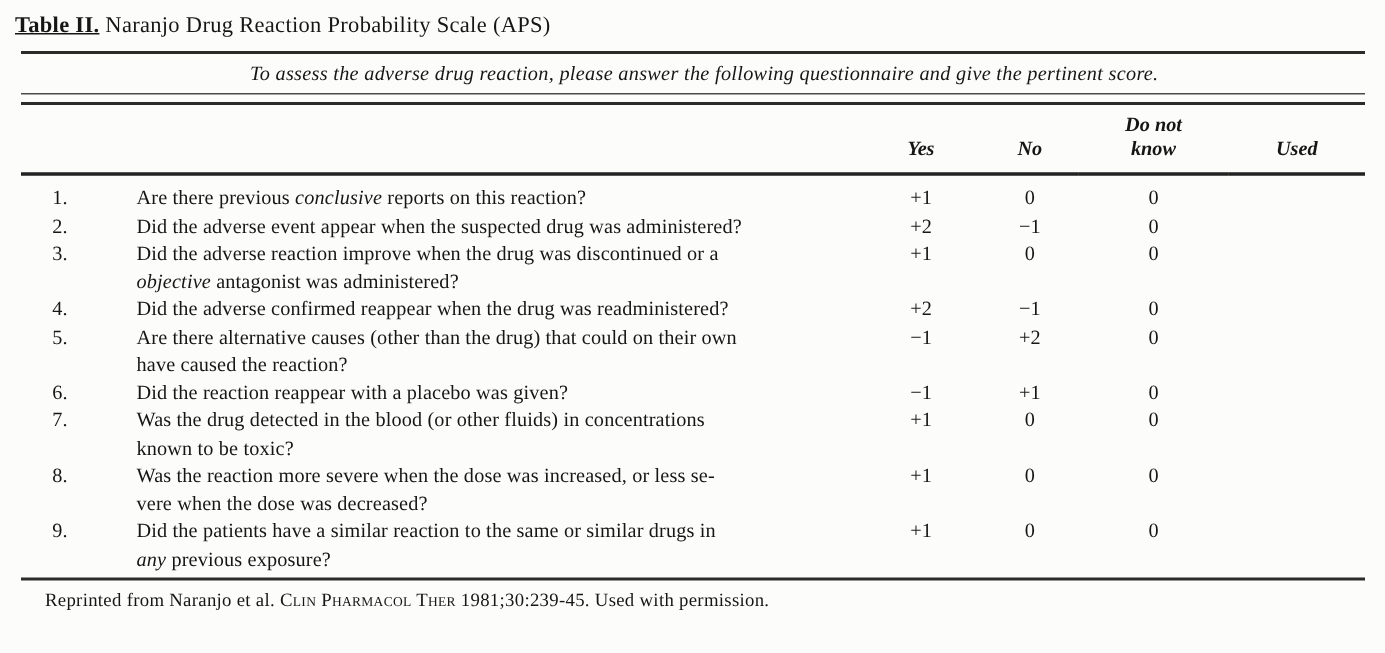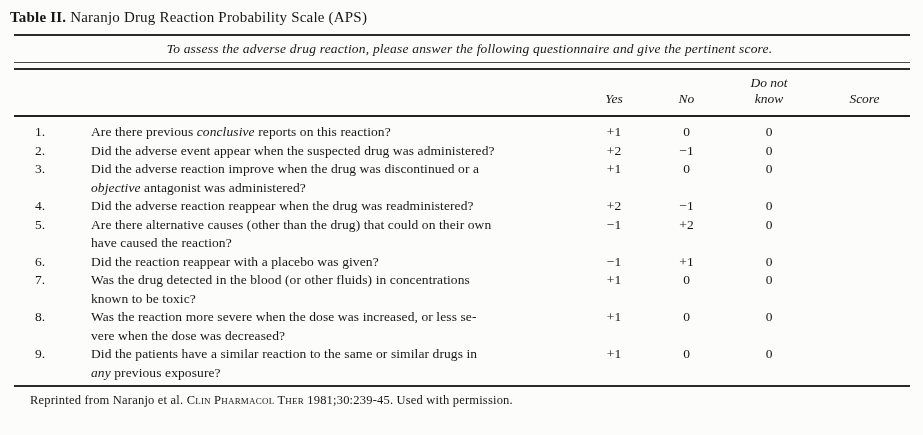--- a/index.html
+++ b/index.html
@@ -12,21 +12,21 @@
     position: relative;
   }
   .page { width: 923px; height: 435px; }
 
   .title {
     padding: 7px 0 0 10px;
     font-size: 15px;
     line-height: 20px;
     letter-spacing: 0.2px;
   }
-  .title .bold { font-weight: bold; }
+  .title .bold { font-weight: bold; text-decoration: underline; }
 
   .rule { margin-left: 14px; width: 896px; background: #2b2b2b; }
   .rule-a { margin-top: 7px; height: 2px; }
   .rule-b { height: 1px; background: #4a4a4a; }
   .rule-c { margin-top: 5px; height: 2px; }
   .rule-e { height: 2px; }
 
   .subtitle-band {
     height: 26px;
     display: flex;
@@ -48,21 +48,21 @@
   col.c-y  { width: 80px; }
   col.c-n  { width: 65px; }
   col.c-dk { width: 100px; }
   col.c-s  { width: 91px; }
 
   thead th {
     height: 46px;
     vertical-align: bottom;
     padding-bottom: 8px;
     font-style: italic;
-    font-weight: normal;
+    font-weight: bold;
     font-size: 13.5px;
     line-height: 16px;
     text-align: center;
     border-bottom: 2px solid #222;
   }
 
   tbody td {
     vertical-align: top;
     font-size: 13.5px;
     line-height: 18.5px;
@@ -112,21 +112,21 @@
         <col class="c-n">
         <col class="c-dk">
         <col class="c-s">
     </colgroup>
     <thead>
       <tr>
         <th></th>
         <th>Yes</th>
         <th>No</th>
         <th>Do not<br>know</th>
-        <th>Score</th>
+        <th>Used</th>
       </tr>
     </thead>
     <tbody>
         <tr>
           <td class="q">
             <span class="qwrap">
               <span class="qnum">1.</span>
               <span class="qtext">Are there previous <i>conclusive</i> reports on this reaction?</span>
             </span>
           </td>
@@ -156,21 +156,21 @@
           </td>
           <td class="v">+1</td>
           <td class="v">0</td>
           <td class="v">0</td>
           <td class="v"></td>
         </tr>
         <tr>
           <td class="q">
             <span class="qwrap">
               <span class="qnum">4.</span>
-              <span class="qtext">Did the adverse reaction reappear when the drug was readministered?</span>
+              <span class="qtext">Did the adverse confirmed reappear when the drug was readministered?</span>
             </span>
           </td>
           <td class="v">+2</td>
           <td class="v">−1</td>
           <td class="v">0</td>
           <td class="v"></td>
         </tr>
         <tr>
           <td class="q">
             <span class="qwrap">

